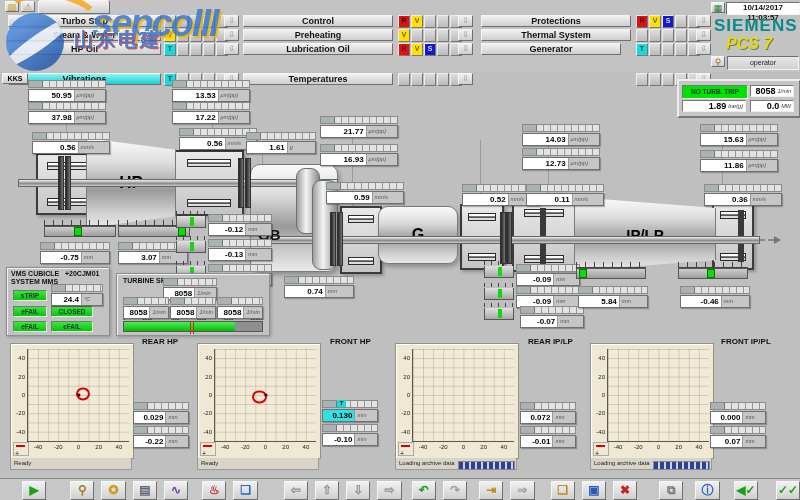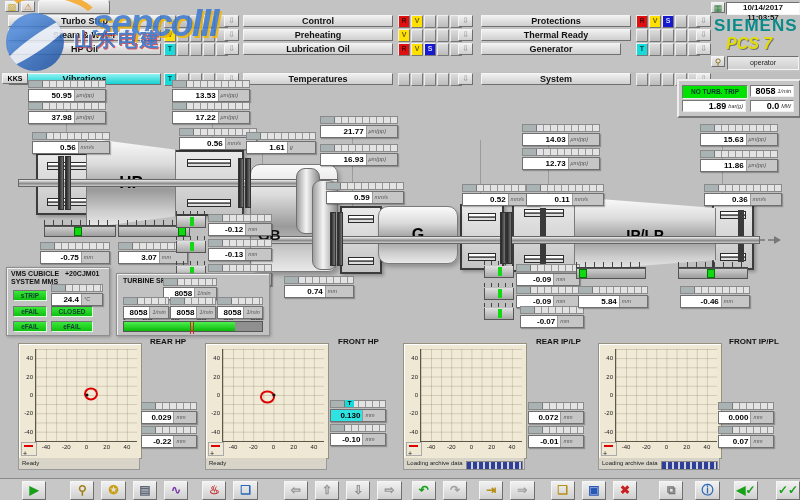--- a/index.html
+++ b/index.html
@@ -61,21 +61,21 @@
   
   .panel{position:absolute;border:1px solid #8e8e8e;box-shadow:inset 1px 1px 0 #f0f0f0,1px 1px 3px rgba(0,0,0,.25);background:#c2c2c2;z-index:7;}
   .ptxt{position:absolute;font-size:7px;font-weight:bold;color:#111;}
   .gbtn{position:absolute;background:linear-gradient(#3ae83a,#10c010);border:1px solid;border-color:#777 #dfd #dfd #777;font-size:6.5px;font-weight:bold;color:#143;text-align:center;line-height:10px;}
   .sscale{position:absolute;}
   .slabels{display:flex;justify-content:space-between;font-size:4.5px;color:#222;height:5px;}
   .sbar{position:relative;height:9px;border:1px solid #555;background:#8f8f8f;}
   .sfill{position:absolute;left:0;top:0;bottom:0;background:linear-gradient(#4df04d,#0ab80a);}
   .crit{position:absolute;top:0;width:1px;height:12px;background:#d22;}
   
-  .pp{position:absolute;width:192px;height:138px;z-index:7;margin-left:8px;}
+  .pp{position:absolute;width:192px;height:138px;z-index:7;}
   .ptitle{position:absolute;font-size:8px;font-weight:bold;color:#111;}
   .pbox{position:absolute;left:0;top:7px;width:122px;height:114px;background:#efe8d5;border:1px solid #97927f;box-shadow:inset 1px 1px 0 #fff;}
   .grid{position:absolute;left:16px;top:5px;right:4px;bottom:16px;border-left:1px solid #5c5848;border-bottom:1px solid #5c5848;background-color:#f1ead7;background-image:linear-gradient(rgba(130,120,90,.30) 1px,transparent 1px),linear-gradient(90deg,rgba(130,120,90,.30) 1px,transparent 1px);background-size:10% 10%;}
   .ytick{position:absolute;right:calc(100% + 3px);font-size:6px;color:#222;transform:translateY(-50%);}
   .xtick{position:absolute;top:calc(100% + 3px);font-size:6px;color:#222;transform:translateX(-50%);}
   .orbit{position:absolute;border:2px solid #dd0000;border-radius:50%;transform:translate(-50%,-50%);}
   .odot{position:absolute;left:50%;top:50%;width:3px;height:3px;background:#111;border-radius:50%;transform:translate(-50%,-50%);}
   .plgd{position:absolute;left:2px;bottom:2px;width:14px;height:12px;border:1px solid #aaa;background:#efe8d5;}
   .plgd b{position:absolute;left:2px;top:2px;width:9px;height:2px;background:#d00;}
   .plgd s{position:absolute;left:1px;bottom:-2px;font-size:7px;text-decoration:none;color:#111;}
@@ -151,21 +151,21 @@
       <button class="navarrow raised" style="left:224px">⇩</button>
       <button class="navbtn raised" style="left:243px;width:150px">Preheating</button>
       <span class="badges" style="left:398px">
           <span class="bcell" style="background: rgb(255, 224, 0); color: rgb(107, 94, 0);">V</span>
           <span class="bcell"></span>
           <span class="bcell"></span>
           <span class="bcell"></span>
           <span class="bcell"></span>
         </span>
       <button class="navarrow raised" style="left:458px">⇩</button>
-      <button class="navbtn raised" style="left:481px;width:150px">Thermal Ready</button>
+      <button class="navbtn raised" style="left:481px;width:150px">Thermal System</button>
       <span class="badges" style="left:636px">
           <span class="bcell"></span>
           <span class="bcell"></span>
           <span class="bcell"></span>
           <span class="bcell"></span>
           <span class="bcell"></span>
         </span>
       <button class="navarrow raised" style="left:696px">⇩</button>
     </div>
     <div class="navrow" style="top:43px">
@@ -209,21 +209,20 @@
       <button class="navarrow raised" style="left:224px">⇩</button>
       <button class="navbtn raised" style="left:243px;width:150px">Temperatures</button>
       <span class="badges" style="left:398px">
           <span class="bcell"></span>
           <span class="bcell"></span>
           <span class="bcell"></span>
           <span class="bcell"></span>
           <span class="bcell"></span>
         </span>
       <button class="navarrow raised" style="left:458px">⇩</button>
-      <button class="navbtn raised" style="left:481px;width:150px">System</button>
       <span class="badges" style="left:636px">
           <span class="bcell"></span>
           <span class="bcell"></span>
           <span class="bcell"></span>
           <span class="bcell"></span>
           <span class="bcell"></span>
         </span>
       <button class="navarrow raised" style="left:696px">⇩</button>
     </div>
 

